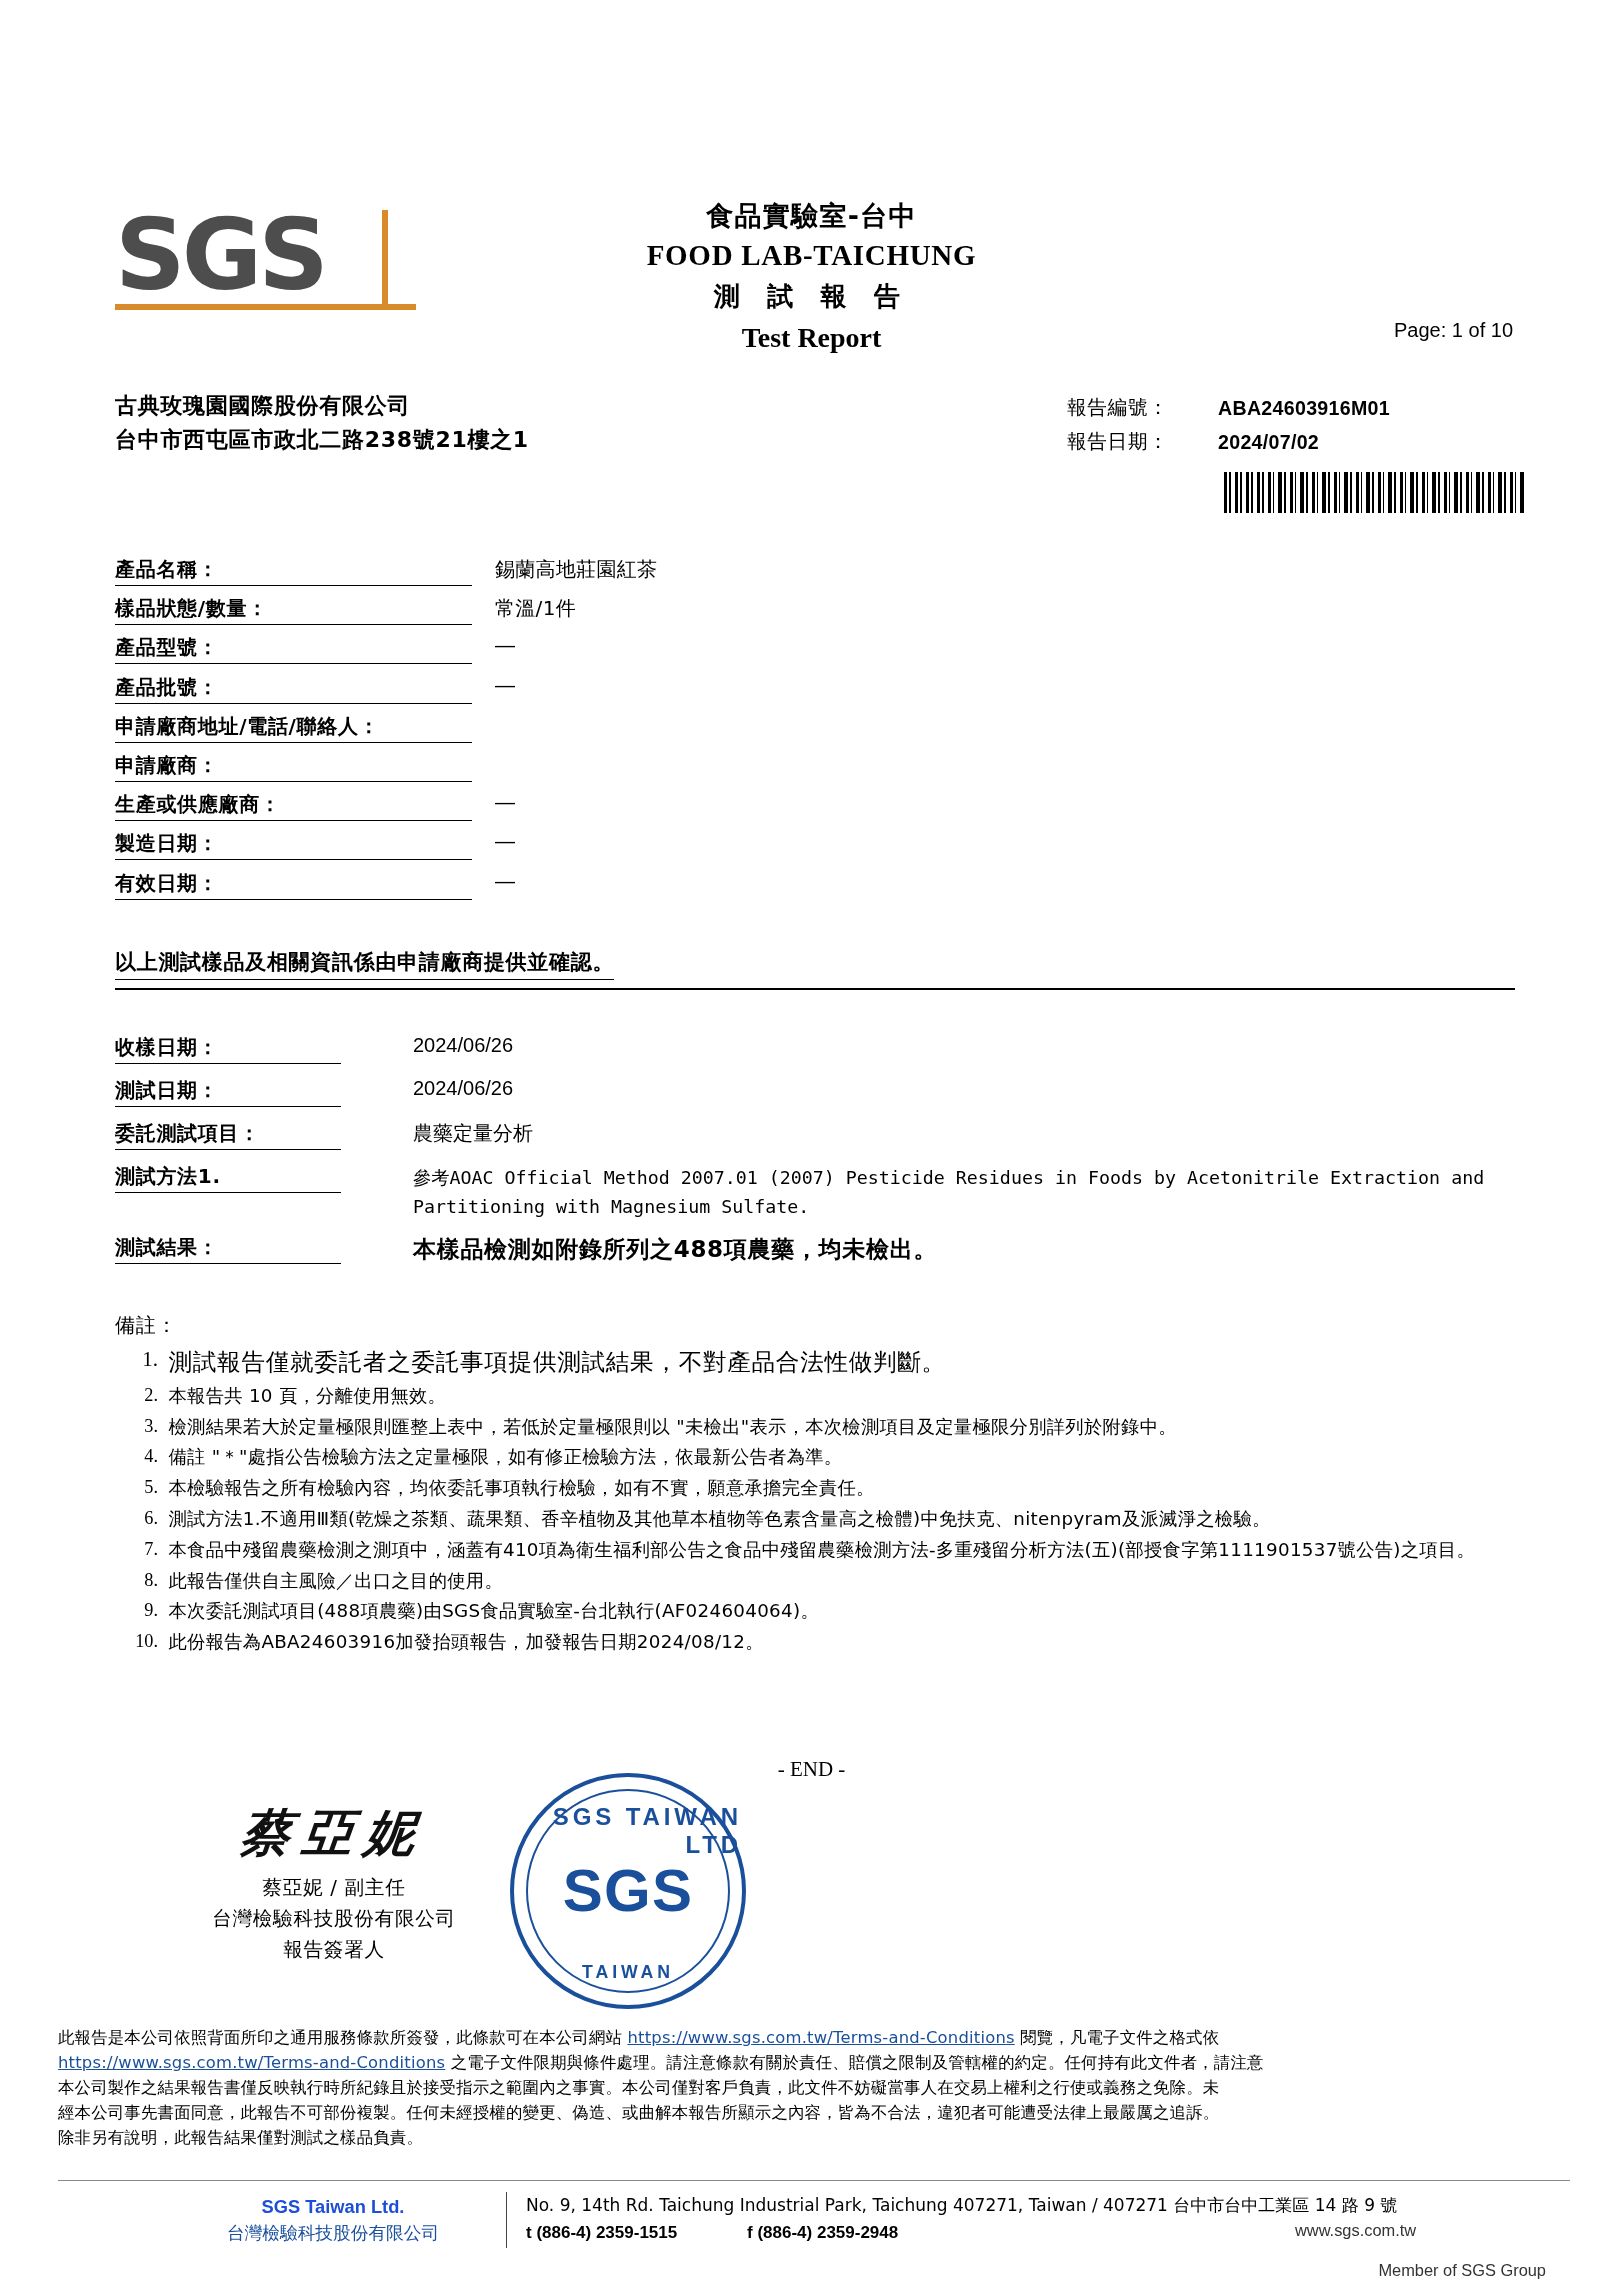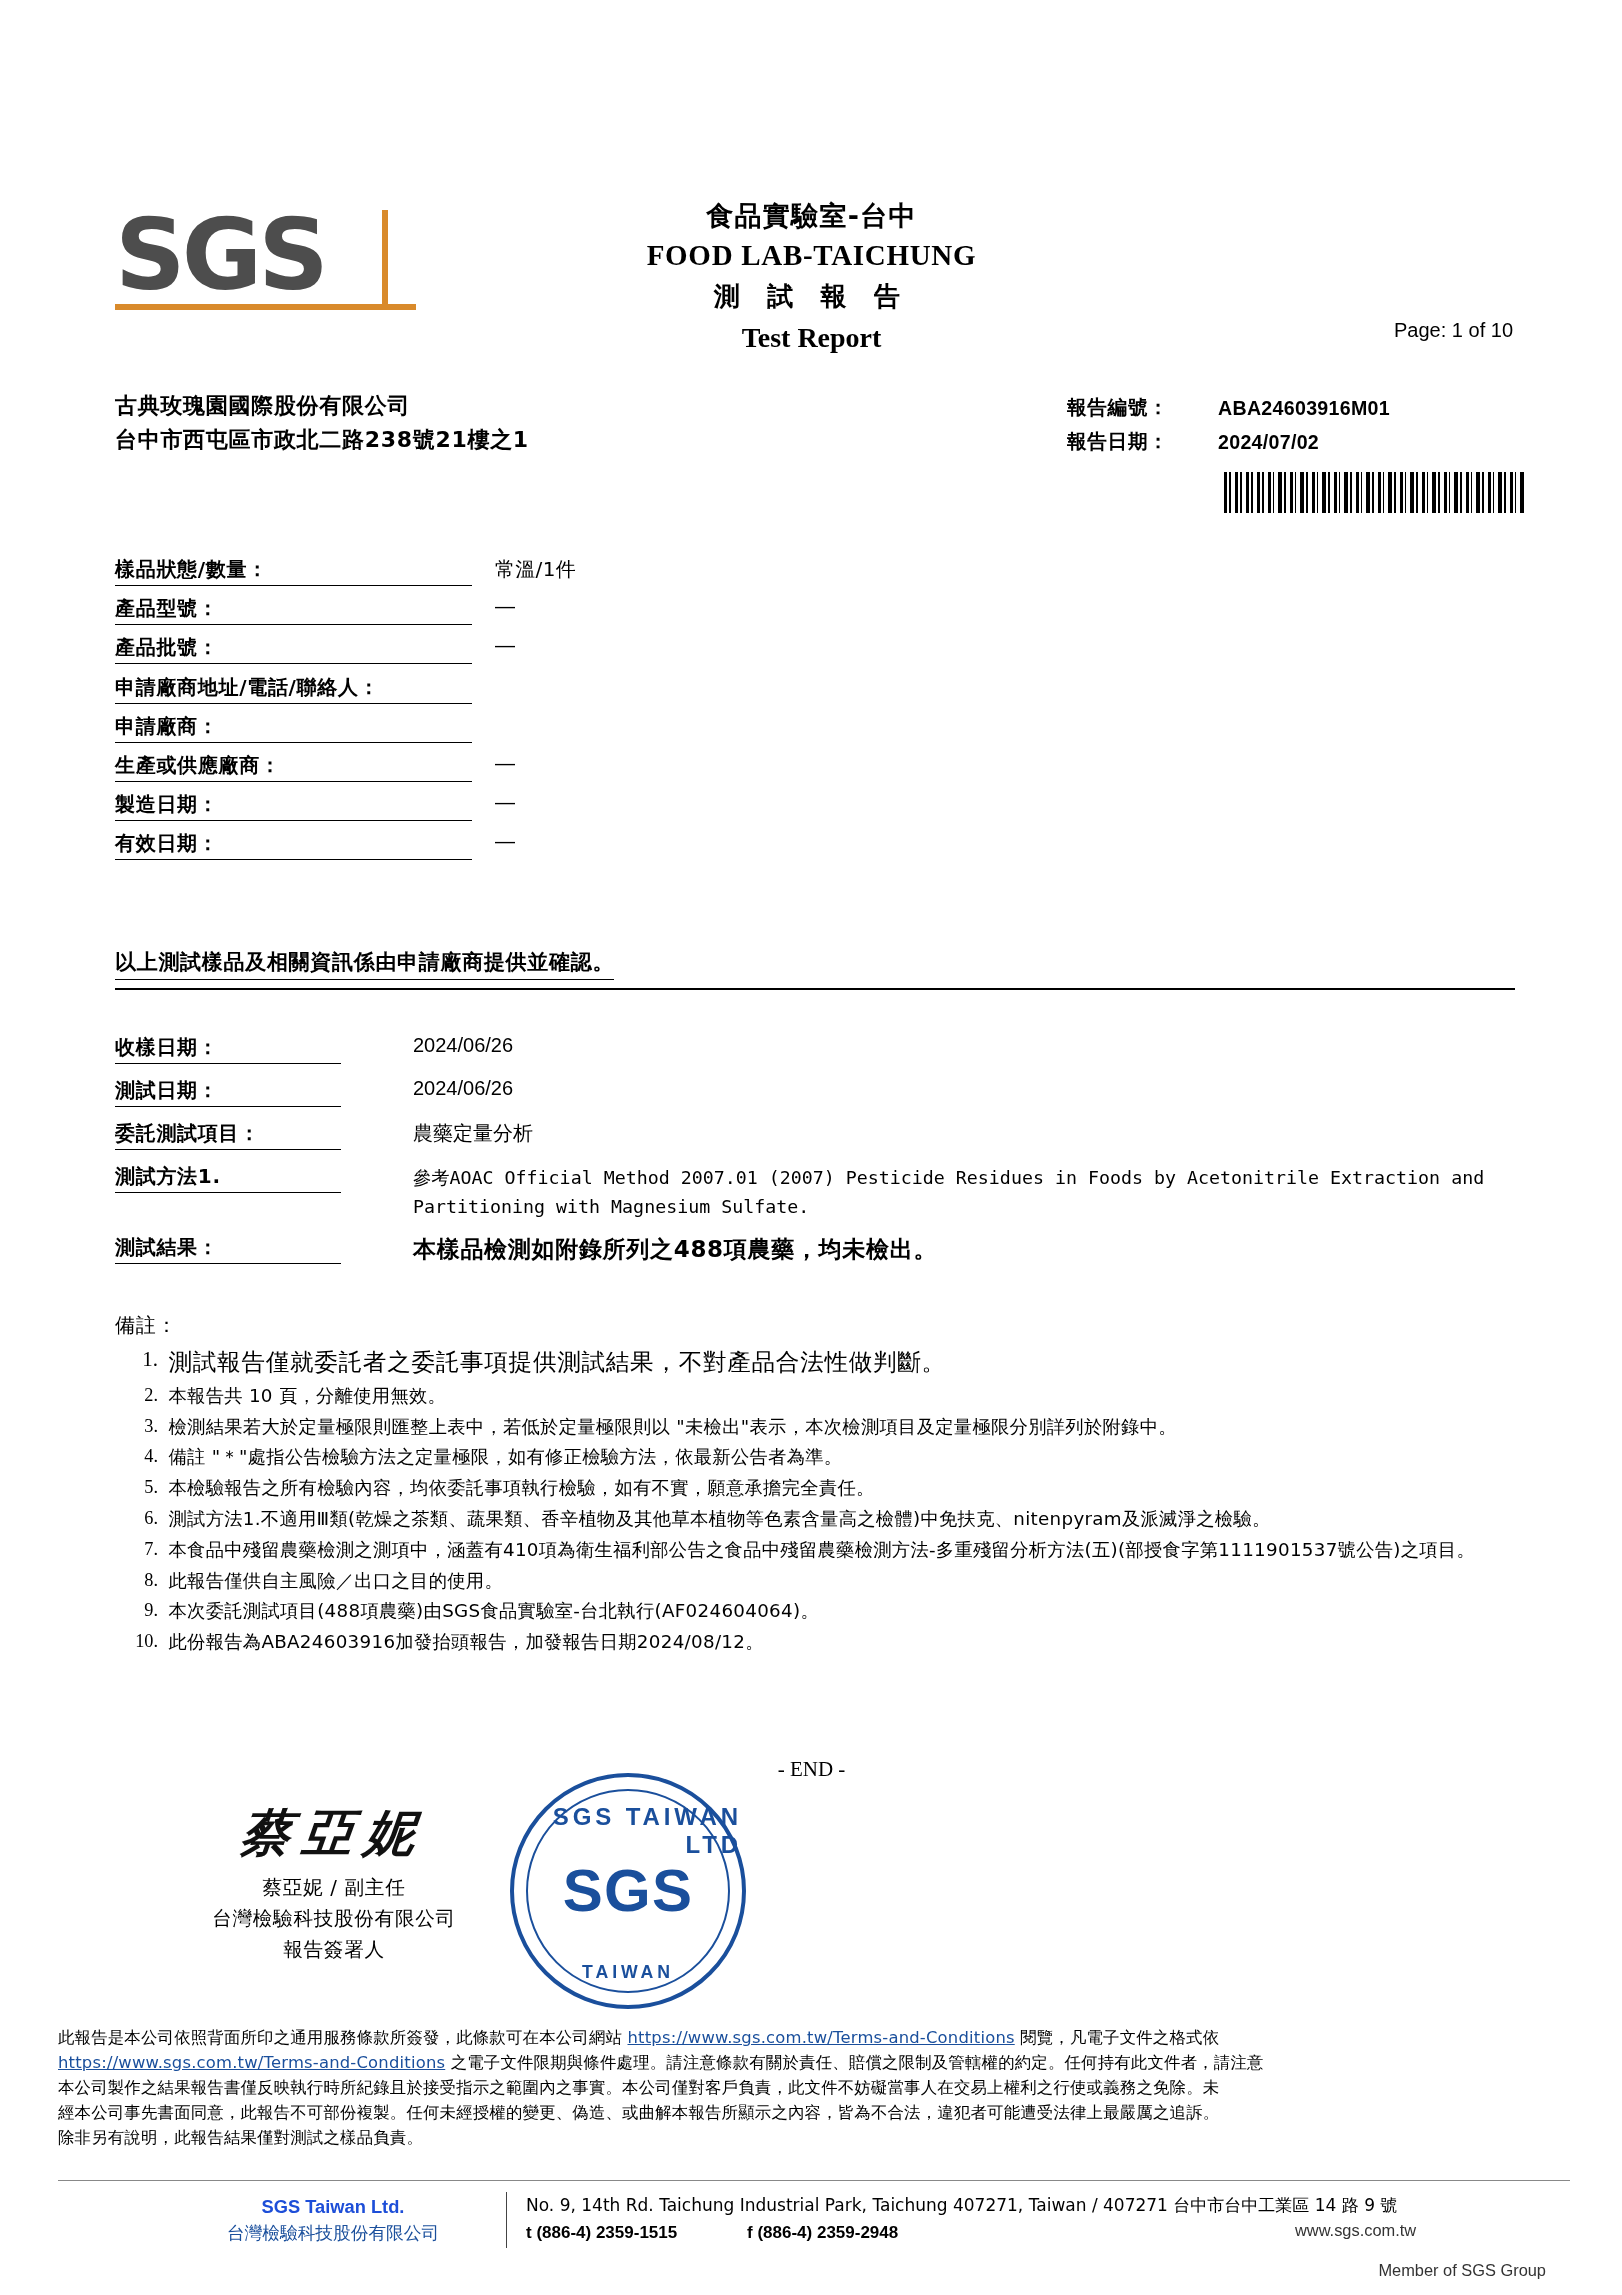--- a/index.html
+++ b/index.html
@@ -83,21 +83,21 @@
     font-size:22px;
     line-height:34px;
     letter-spacing:0.7px;
   }
   .report-meta {
     position:absolute; left:1067px; top:391px;
     font-family:"DejaVu Sans", sans-serif;
     font-size:19.6px;
   }
   .report-meta .row { display:flex; line-height:34px; }
-  .report-meta .lbl { width:151px; font-weight:bold; letter-spacing:0.7px;}
+  .report-meta .lbl { width:151px; font-weight:normal; letter-spacing:0.7px;}
   .report-meta .val {
     font-family:"Liberation Sans", sans-serif;
     font-weight:bold;
     font-size:19.6px;
     letter-spacing:0.3px;
   }
   .barcode {
     position:absolute; left:1224px; top:472px;
     width:301px; height:41px;
     background:
@@ -344,20 +344,24 @@
     </div>
     <div class="row">
       <div class="lbl">報告日期：</div>
       <div class="val">2024/07/02</div>
     </div>
   </div>
   <div class="barcode"></div>
 
   <div class="info">
     <div class="row">
+      <div class="lbl">產品名稱：</div>
+      <div class="val">錫蘭高地莊園紅茶</div>
+    </div>
+    <div class="row">
       <div class="lbl">樣品狀態/數量：</div>
       <div class="val">常溫/1件</div>
     </div>
     <div class="row">
       <div class="lbl">產品型號：</div>
       <div class="val dash">—</div>
     </div>
     <div class="row">
       <div class="lbl">產品批號：</div>
       <div class="val dash">—</div>

